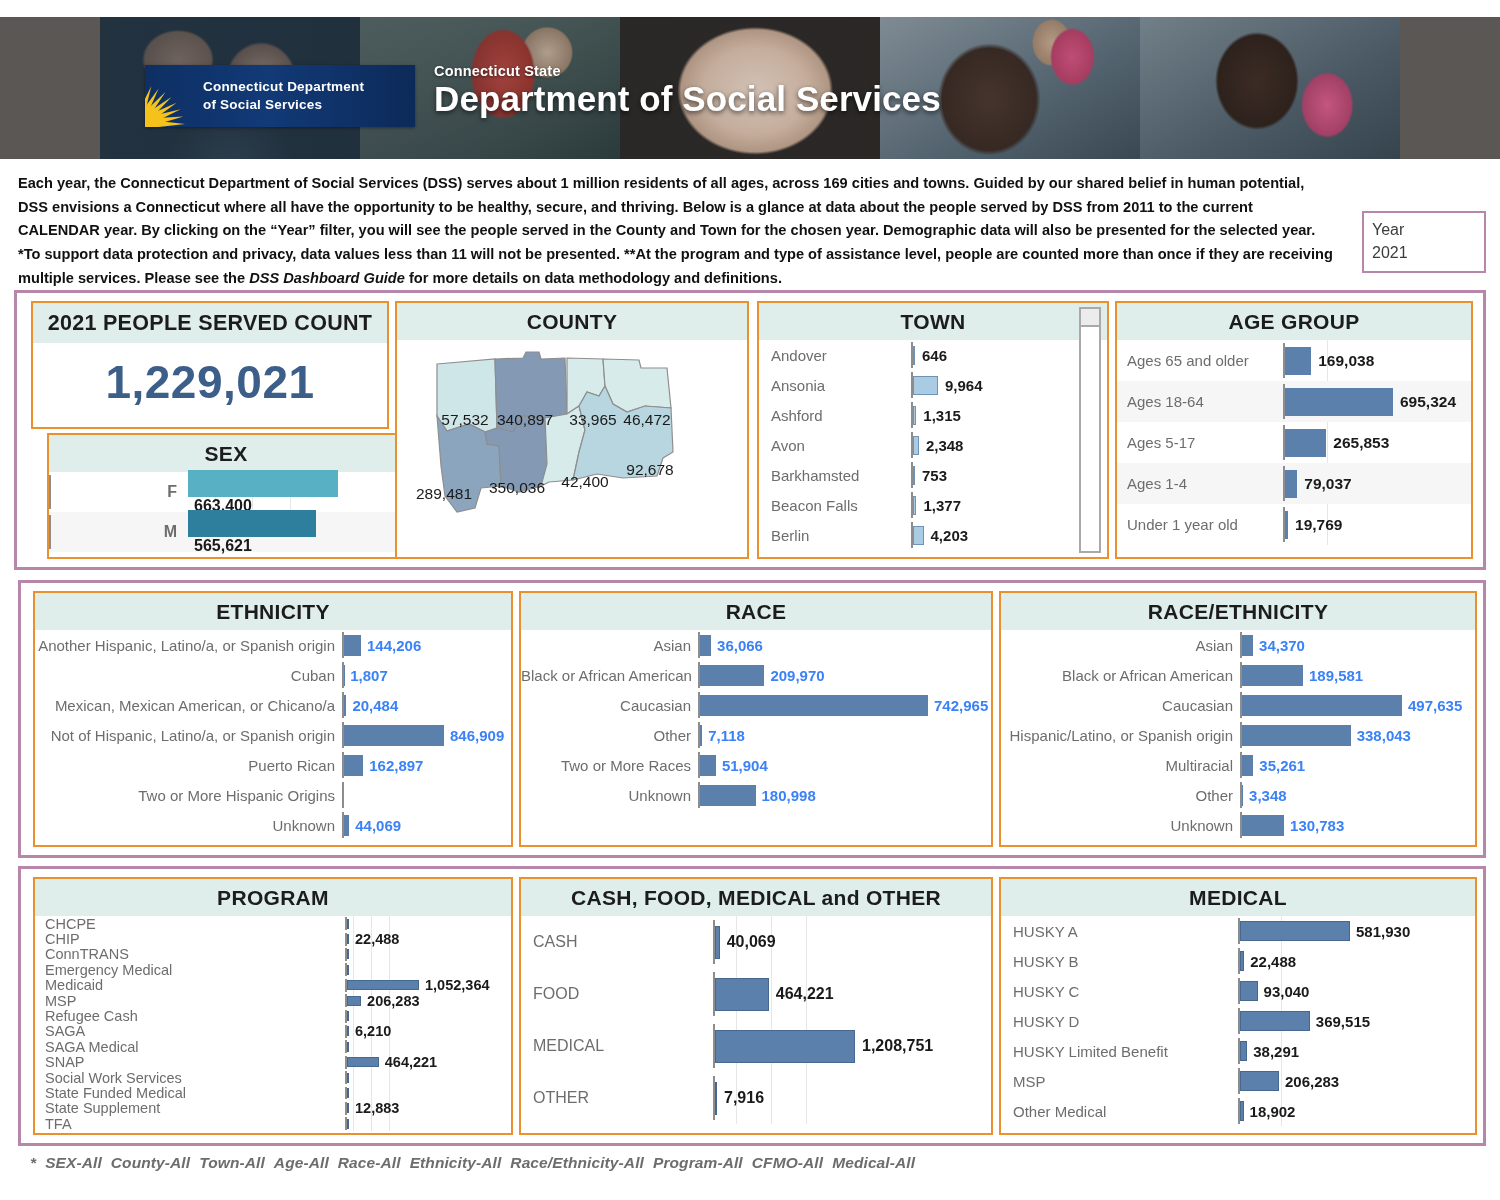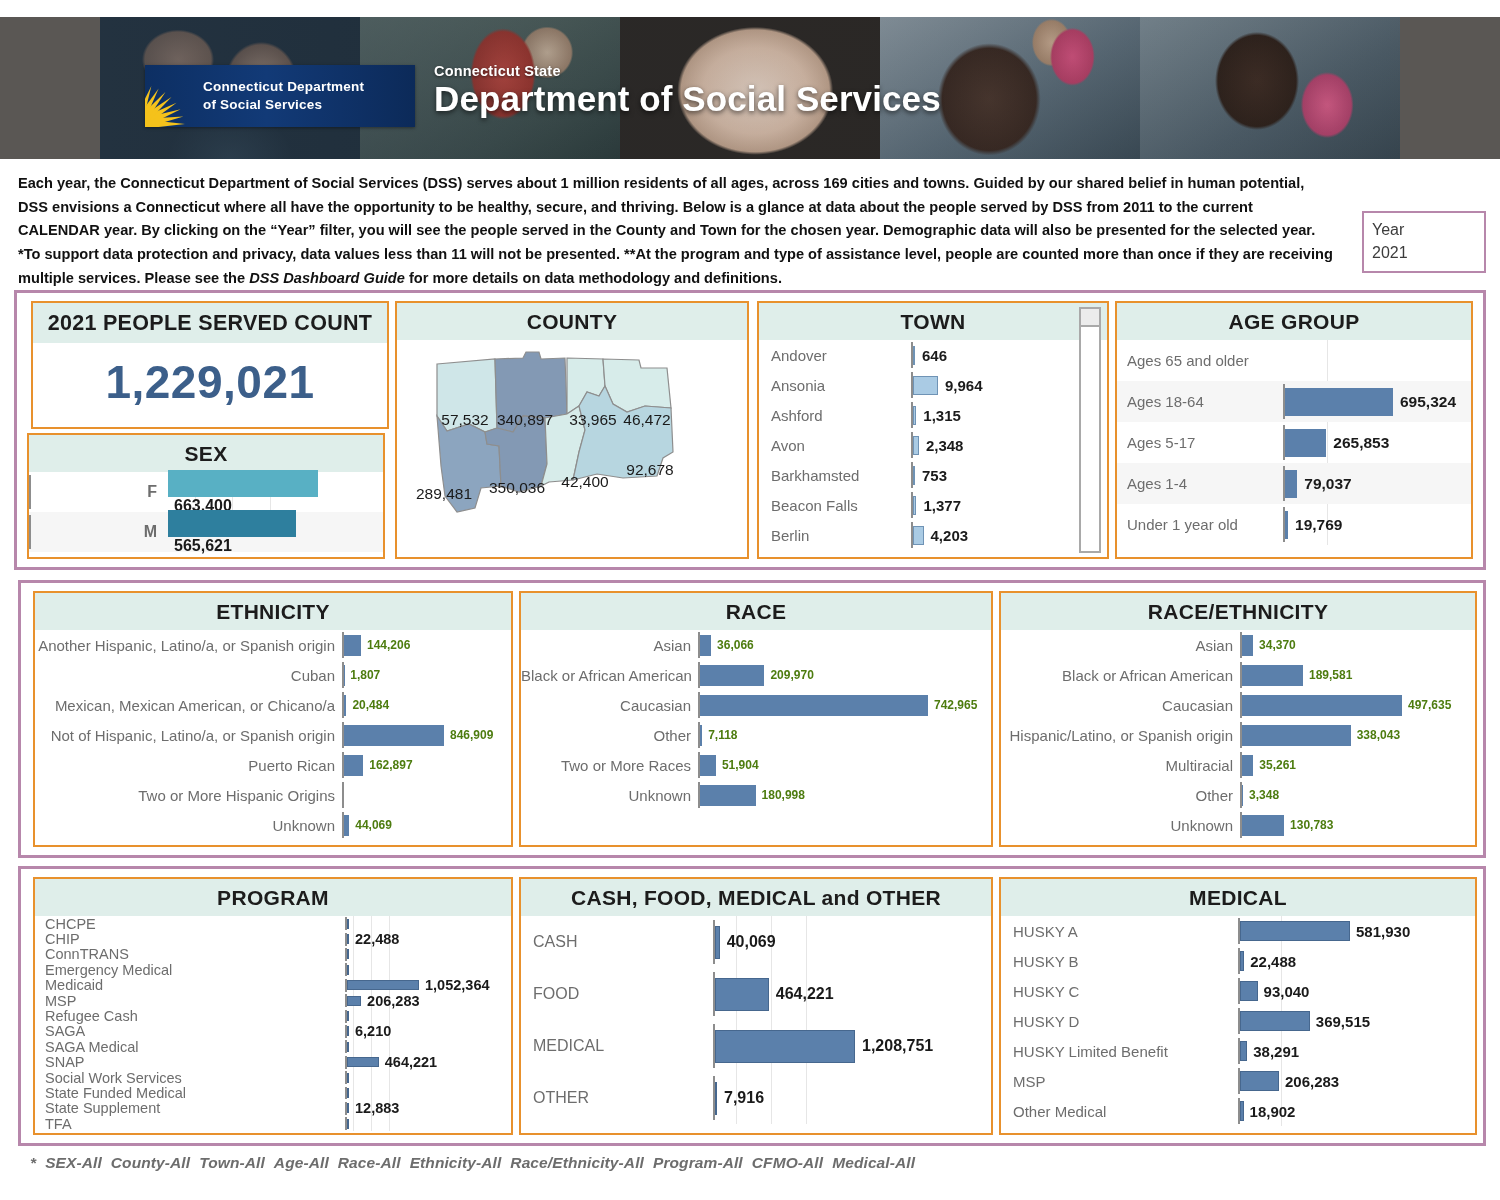--- a/index.html
+++ b/index.html
@@ -81,21 +81,21 @@
   }
   .ptitle.med{font-size:21px;}
   .pbody{position:relative;width:100%;}
   .zeroline{position:absolute;left:0;top:8%;bottom:8%;width:2px;background:#8d8d8d;}
   .gridline{position:absolute;top:0;bottom:0;width:1px;background:#e6e6e6;}
 
   
   #p-count{left:14px;top:8px;width:358px;height:128px;}
   #p-count .ptitle{font-size:21.5px;padding:8px 0 7px;}
   .bignum{text-align:center;font-size:46px;font-weight:bold;color:#3c5f8a;padding-top:12px;letter-spacing:.5px;}
-  #p-sex{left:10px;top:140px;width:358px;height:126px;}
+  #p-sex{left:30px;top:140px;width:358px;height:126px;}
   #p-sex .ptitle{font-size:21px;}
   .sexrow{display:flex;align-items:center;height:40px;position:relative;}
   .sexrow.alt{background:#f6f6f6;}
   .sexrow .lbl{width:128px;text-align:right;padding-right:9px;color:#6d6d6d;font-size:16px;font-weight:bold;}
   .sexrow .bar{height:27px;}
   .sexrow .val{font-weight:bold;font-size:16px;color:#1a1a1a;padding-left:8px;}
 
   
   #p-county{left:378px;top:8px;width:354px;height:258px;}
   .mapwrap{position:relative;width:100%;height:206px;}
@@ -122,21 +122,21 @@
   .agerow .val{font-weight:bold;font-size:15.5px;color:#1a1a1a;padding-left:7px;}
 
   
   #p-eth{left:12px;top:8px;width:480px;height:256px;}
   #p-race{left:498px;top:8px;width:474px;height:256px;}
   #p-raceeth{left:978px;top:8px;width:478px;height:256px;}
   .r2row{display:flex;align-items:center;height:30px;position:relative;}
   .r2row .lbl{color:#6d6d6d;font-size:15px;text-align:right;padding-right:7px;flex:none;white-space:nowrap;}
   .r2row .track{position:relative;flex:1;height:100%;display:flex;align-items:center;}
   .r2row .bar{background:#5b80ab;height:21px;}
-  .r2row .val{font-weight:bold;font-size:12px;color:#4d7c0f;padding-left:6px;white-space:nowrap;}
+  .r2row .val{font-weight:bold;font-size:15px;color:#3b82f6;padding-left:6px;white-space:nowrap;}
 
   
   #p-prog{left:12px;top:8px;width:480px;height:258px;}
   #p-cfmo{left:498px;top:8px;width:474px;height:258px;}
   #p-med{left:978px;top:8px;width:478px;height:258px;}
   .progrow{display:flex;align-items:center;height:15.4px;position:relative;}
   .progrow .lbl{width:300px;padding-left:10px;color:#6d6d6d;font-size:14.5px;text-align:left;white-space:nowrap;}
   .progrow .track{position:relative;flex:1;height:100%;display:flex;align-items:center;}
   .progrow .bar{background:#5b80ab;height:10px;border:1px solid #46678e;box-sizing:border-box;}
   .progrow .val{font-weight:bold;font-size:14.5px;color:#1a1a1a;padding-left:6px;white-space:nowrap;}
@@ -319,20 +319,25 @@
       <div class="scrollthumb"></div>
     </div>
   </div>
 
   <div class="panel" id="p-age">
     <div class="ptitle med">AGE GROUP</div>
     <div class="pbody" id="age-body">
         <div class="gridline" style="left: 210px;"></div>
         <div class="agerow">
           <div class="lbl" style="width: 156px;">Ages 65 and older</div>
+          <div class="track">
+            <div class="zeroline"></div>
+            <div class="bar" style="width: 26.2555px; margin-left: 2px; height: 28px;"></div>
+            <div class="val">169,038</div>
+          </div>
         </div>
         <div class="agerow alt">
           <div class="lbl" style="width: 156px;">Ages 18-64</div>
           <div class="track">
             <div class="zeroline"></div>
             <div class="bar" style="width: 108px; margin-left: 2px; height: 28px;"></div>
             <div class="val">695,324</div>
           </div>
         </div>
         <div class="agerow">

